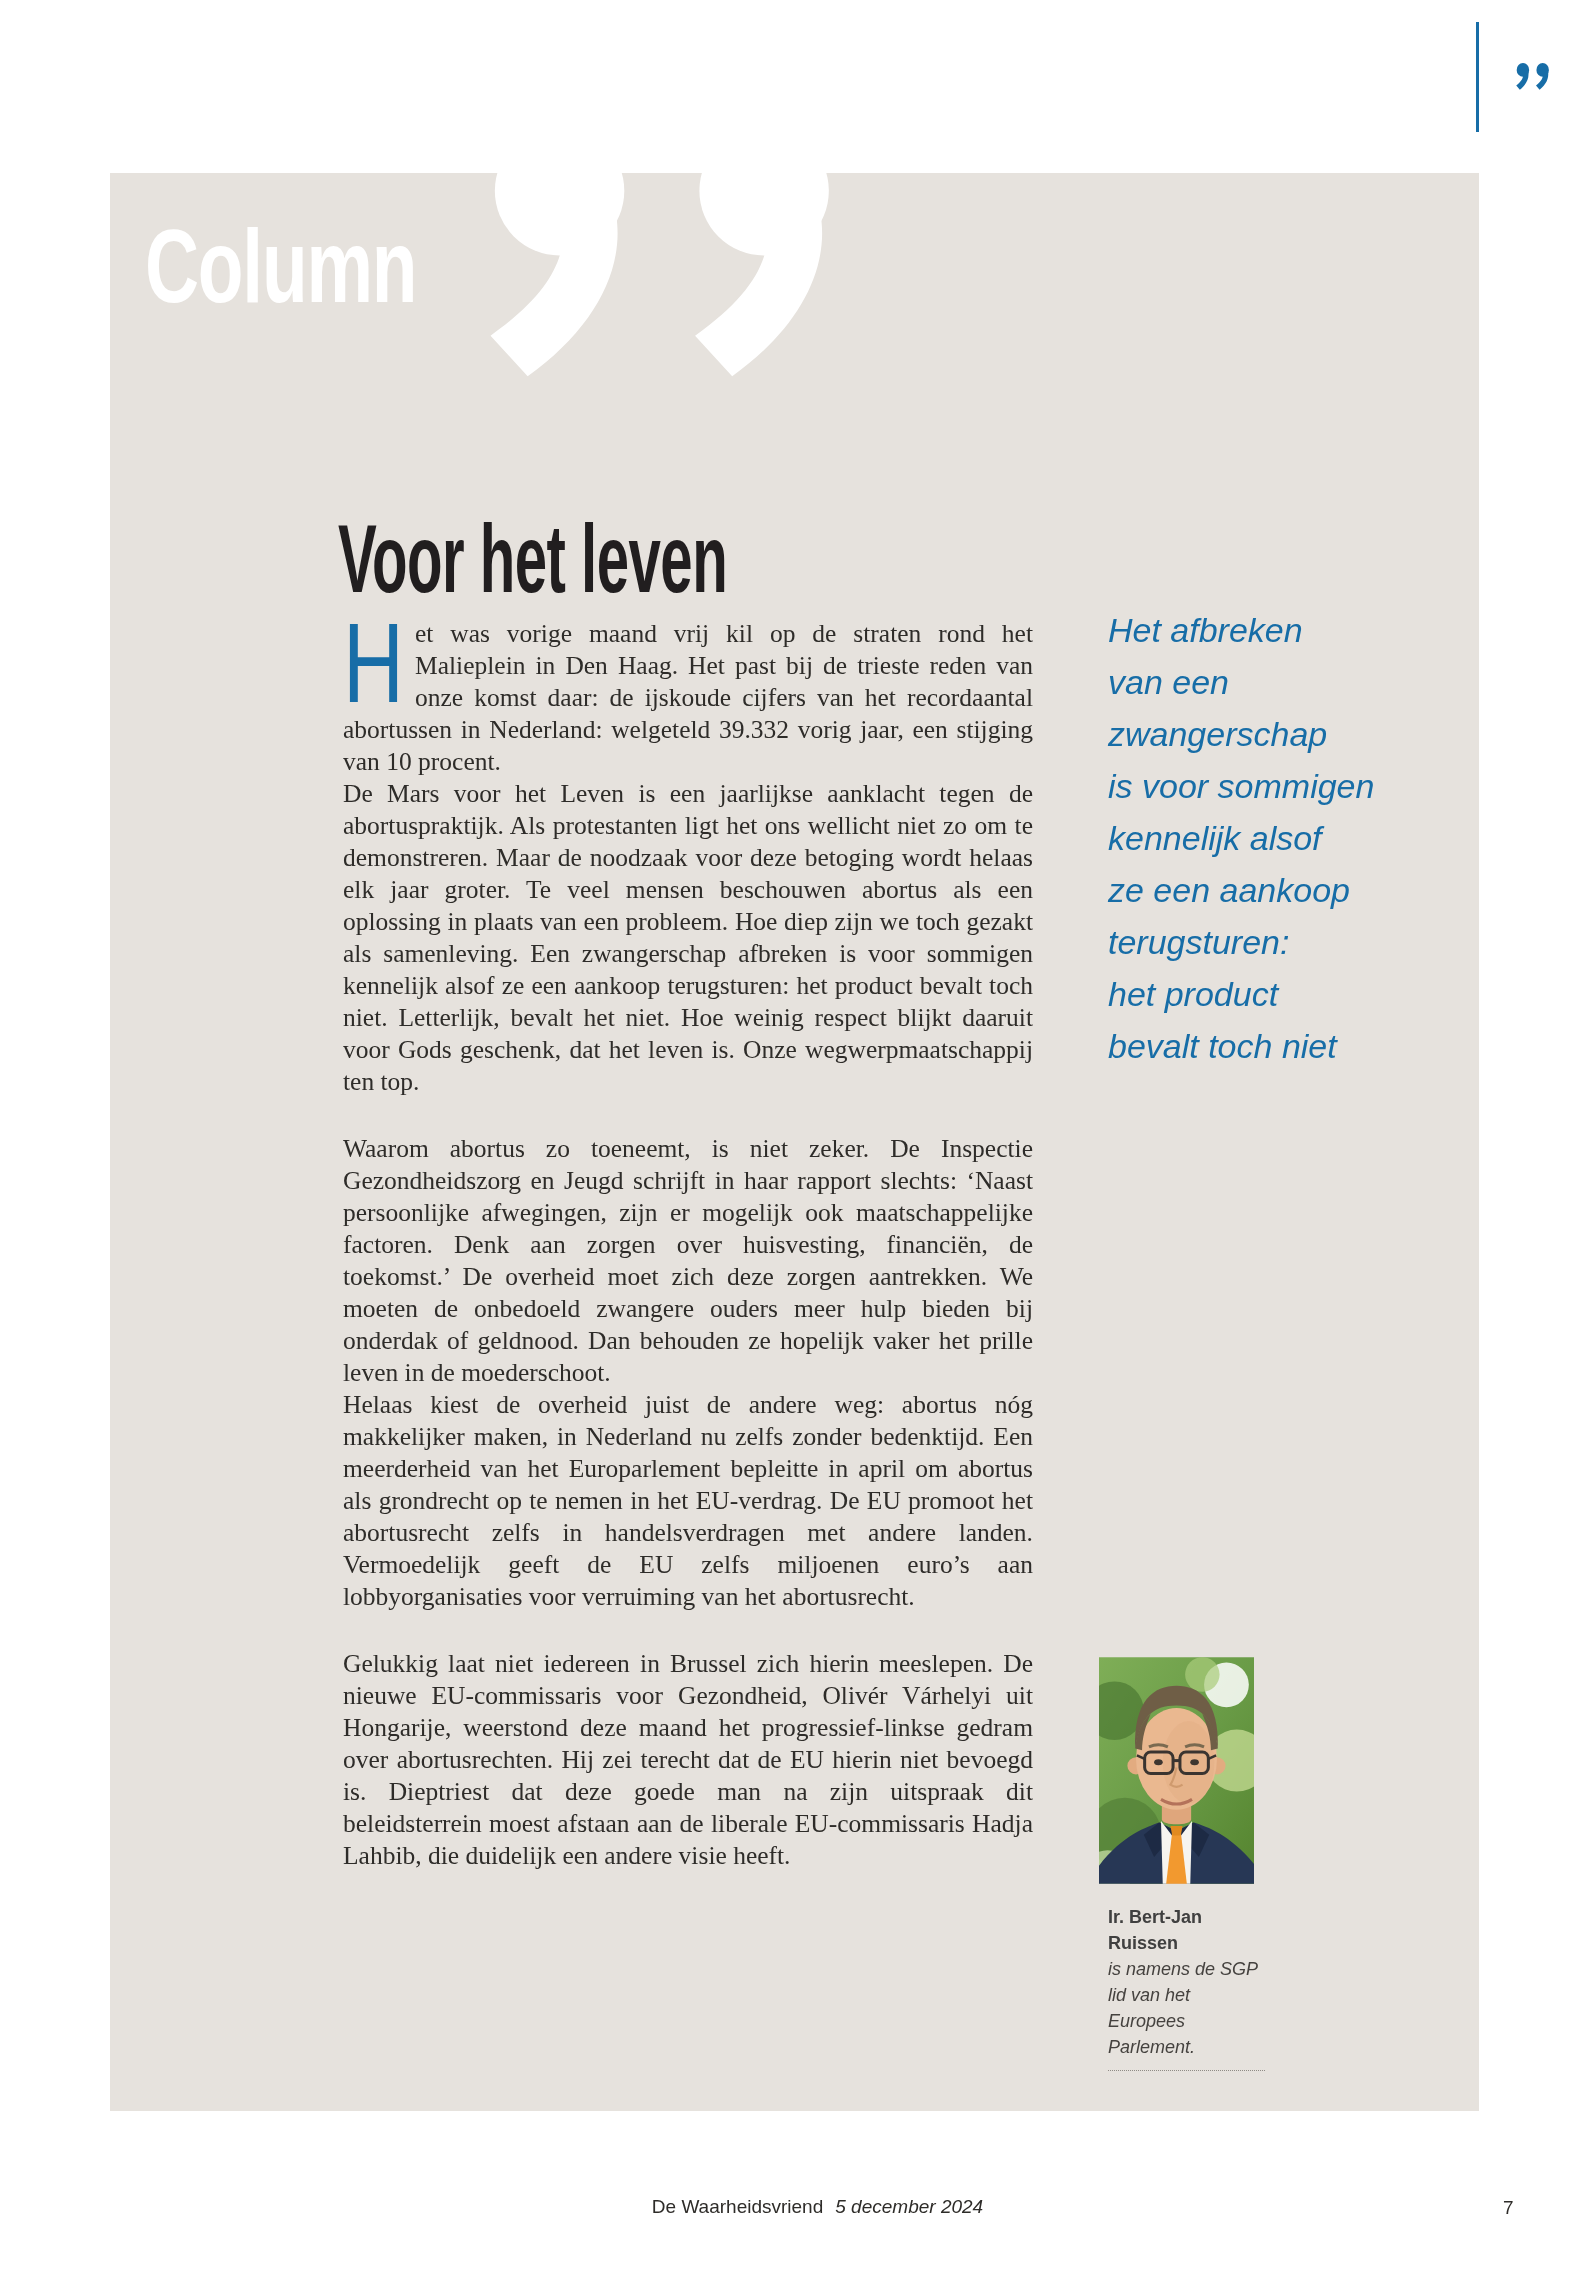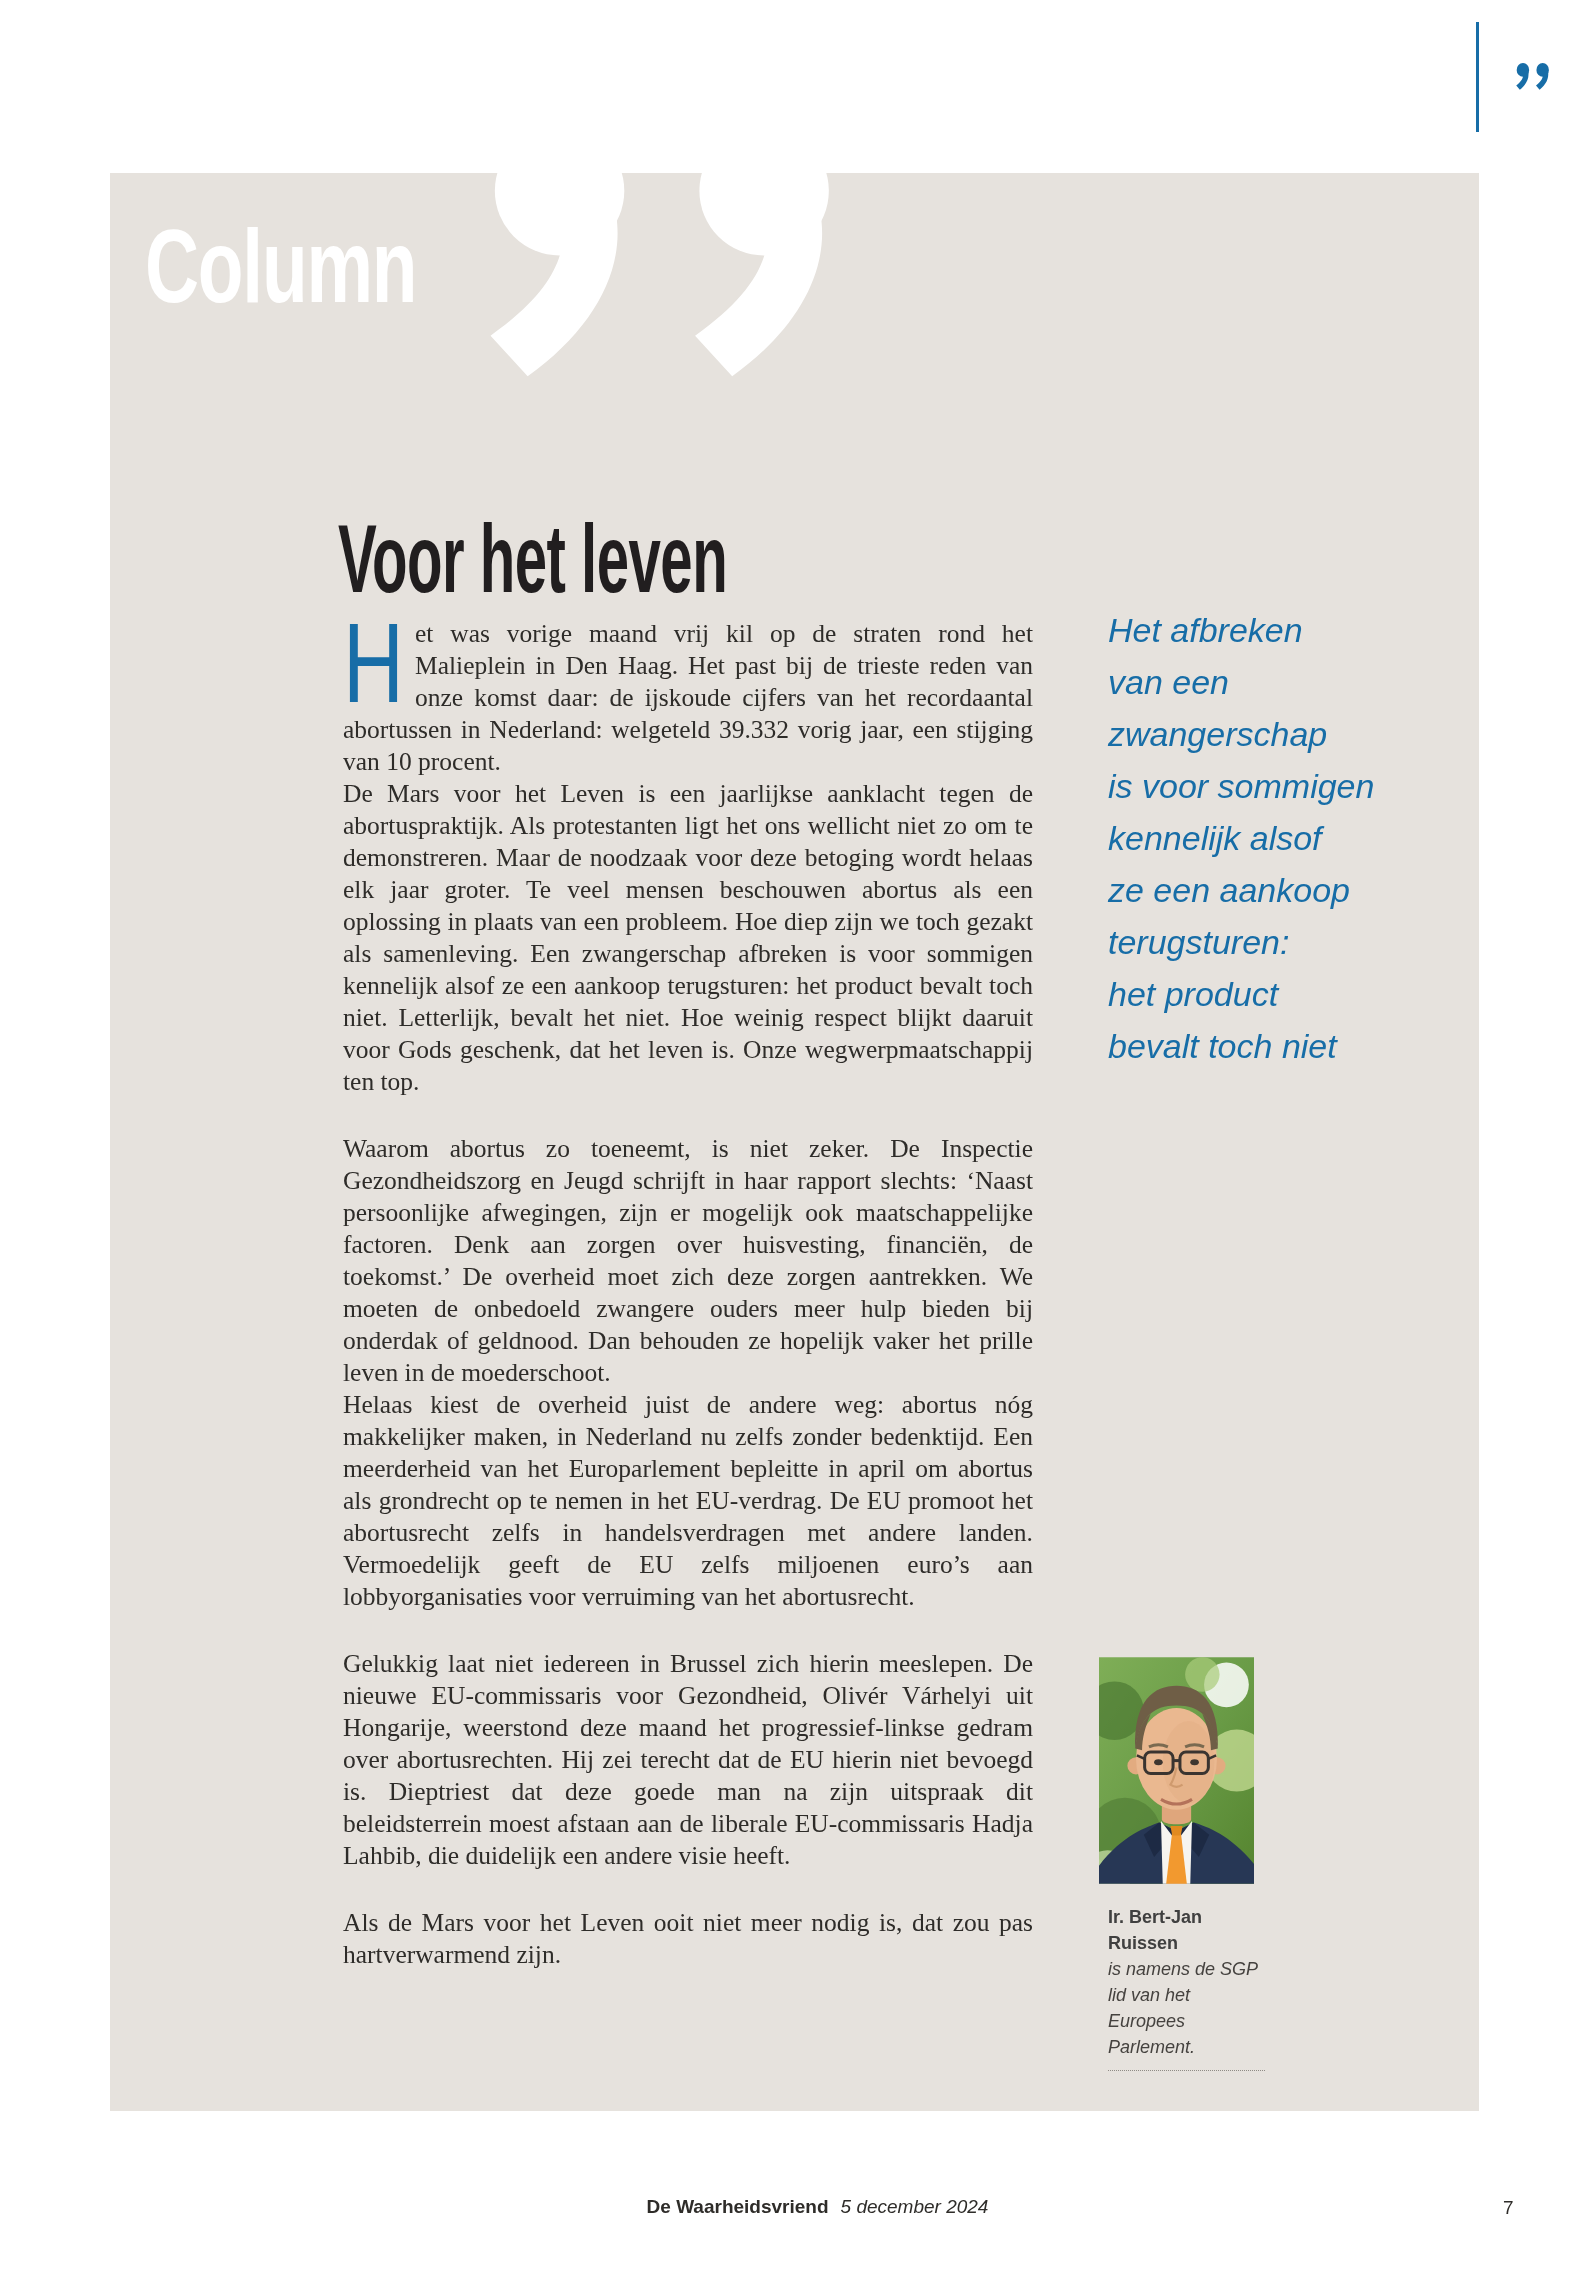--- a/index.html
+++ b/index.html
@@ -52,21 +52,21 @@
     position:absolute;left:1108px;top:1904px;width:164px;
     font-size:18px;line-height:26px;color:#45423f;
   }
   .caption .name{font-weight:bold;color:#404040;}
   .caption .role{font-style:italic;white-space:pre-line;}
   .caption .dots{margin-top:9.5px;width:157px;border-top:1.7px dotted #8f8b85;height:0;}
   .footer{
     position:absolute;left:0;top:2196px;width:1592px;text-align:center;
     font-size:19px;color:#2e2c29;
   }
-  .footer .mag{font-weight:bold;margin-left:43px;}
+  .footer .mag{font-weight:normal;margin-left:43px;}
   .footer .date{font-style:italic;margin-left:12px;}
   .pagenum{
     position:absolute;left:1503px;top:2197px;font-size:19px;color:#2e2c29;
   }
 </style>
 </head>
 <body>
 
 <div class="panel"></div>
 
@@ -99,21 +99,20 @@
 <h1 class="page-title">Voor het leven</h1>
 
 <div class="body-col">
   <p>
     <span class="dropcap">H</span><span>et was vorige maand vrij kil op de straten rond het Malieplein in Den Haag. Het past bij de trieste reden van onze komst daar: de ijskoude cijfers van het recordaantal abortussen in Nederland: welgeteld 39.332 vorig jaar, een stijging van 10 procent.</span>
   </p>
   <p>De Mars voor het Leven is een jaarlijkse aanklacht tegen de abortuspraktijk. Als protestanten ligt het ons wellicht niet zo om te demonstreren. Maar de noodzaak voor deze betoging wordt helaas elk jaar groter. Te veel mensen beschouwen abortus als een oplossing in plaats van een probleem. Hoe diep zijn we toch gezakt als samenleving. Een zwangerschap afbreken is voor sommigen kennelijk alsof ze een aankoop terugsturen: het product bevalt toch niet. Letterlijk, bevalt het niet. Hoe weinig respect blijkt daaruit voor Gods geschenk, dat het leven is. Onze wegwerpmaatschappij ten top.</p>
   <p class="gap">Waarom abortus zo toeneemt, is niet zeker. De Inspectie Gezondheidszorg en Jeugd schrijft in haar rapport slechts: ‘Naast persoonlijke afwegingen, zijn er mogelijk ook maatschappelijke factoren. Denk aan zorgen over huisvesting, financiën, de toekomst.’ De overheid moet zich deze zorgen aantrekken. We moeten de onbedoeld zwangere ouders meer hulp bieden bij onderdak of geldnood. Dan behouden ze hopelijk vaker het prille leven in de moederschoot.</p>
   <p>Helaas kiest de overheid juist de andere weg: abortus nóg makkelijker maken, in Nederland nu zelfs zonder bedenktijd. Een meerderheid van het Europarlement bepleitte in april om abortus als grondrecht op te nemen in het EU-verdrag. De EU promoot het abortusrecht zelfs in handelsverdragen met andere landen. Vermoedelijk geeft de EU zelfs miljoenen euro’s aan lobbyorganisaties voor verruiming van het abortusrecht.</p>
   <p class="gap">Gelukkig laat niet iedereen in Brussel zich hierin meeslepen. De nieuwe EU-commissaris voor Gezondheid, Olivér Várhelyi uit Hongarije, weerstond deze maand het progressief-linkse gedram over abortusrechten. Hij zei terecht dat de EU hierin niet bevoegd is. Dieptriest dat deze goede man na zijn uitspraak dit beleidsterrein moest afstaan aan de liberale EU-commissaris Hadja Lahbib, die duidelijk een andere visie heeft.</p>
-  <p class="gap">Als de Mars voor het Leven ooit niet meer nodig is, dat zou pas hartverwarmend zijn.</p>
 </div>
 
 <div class="pullquote">Het afbreken
 van een
 zwangerschap
 is voor sommigen
 kennelijk alsof
 ze een aankoop
 terugsturen:
 het product

